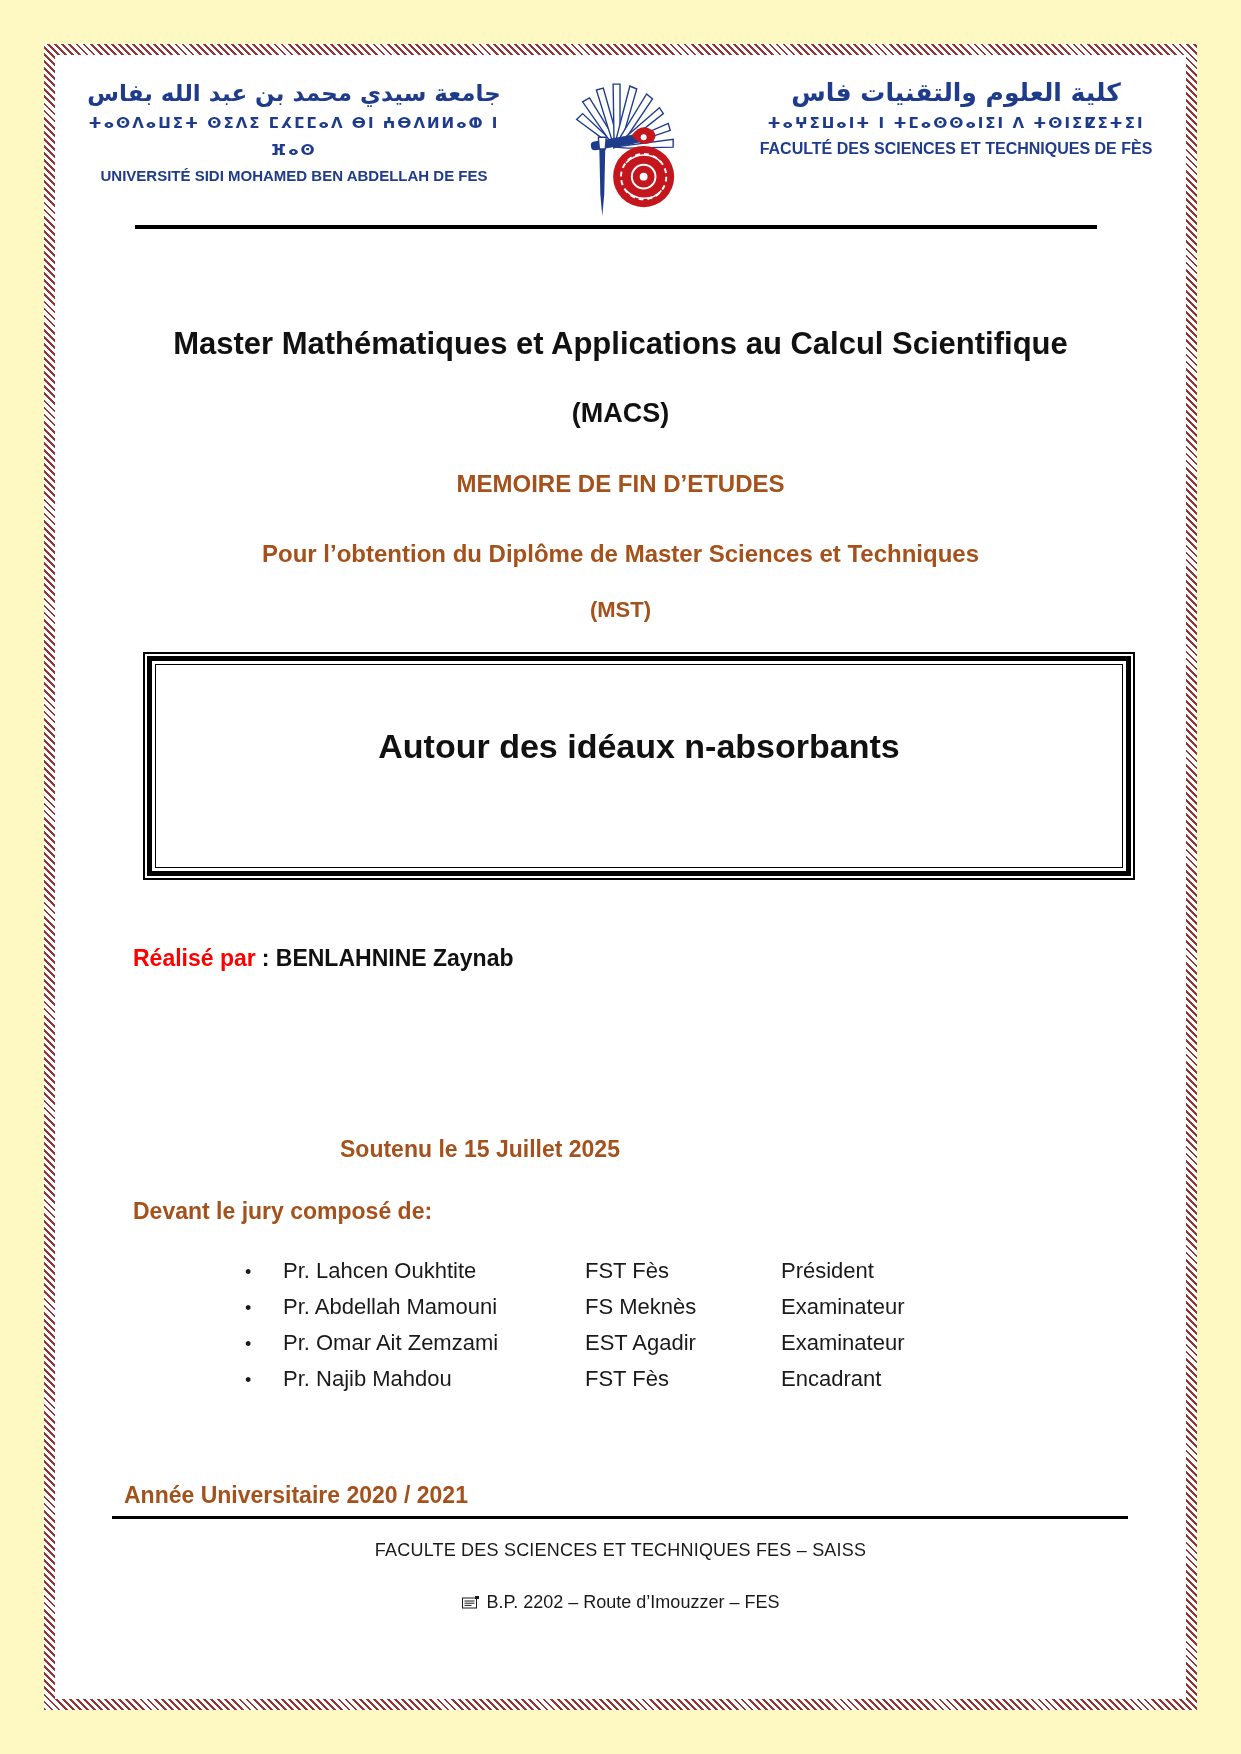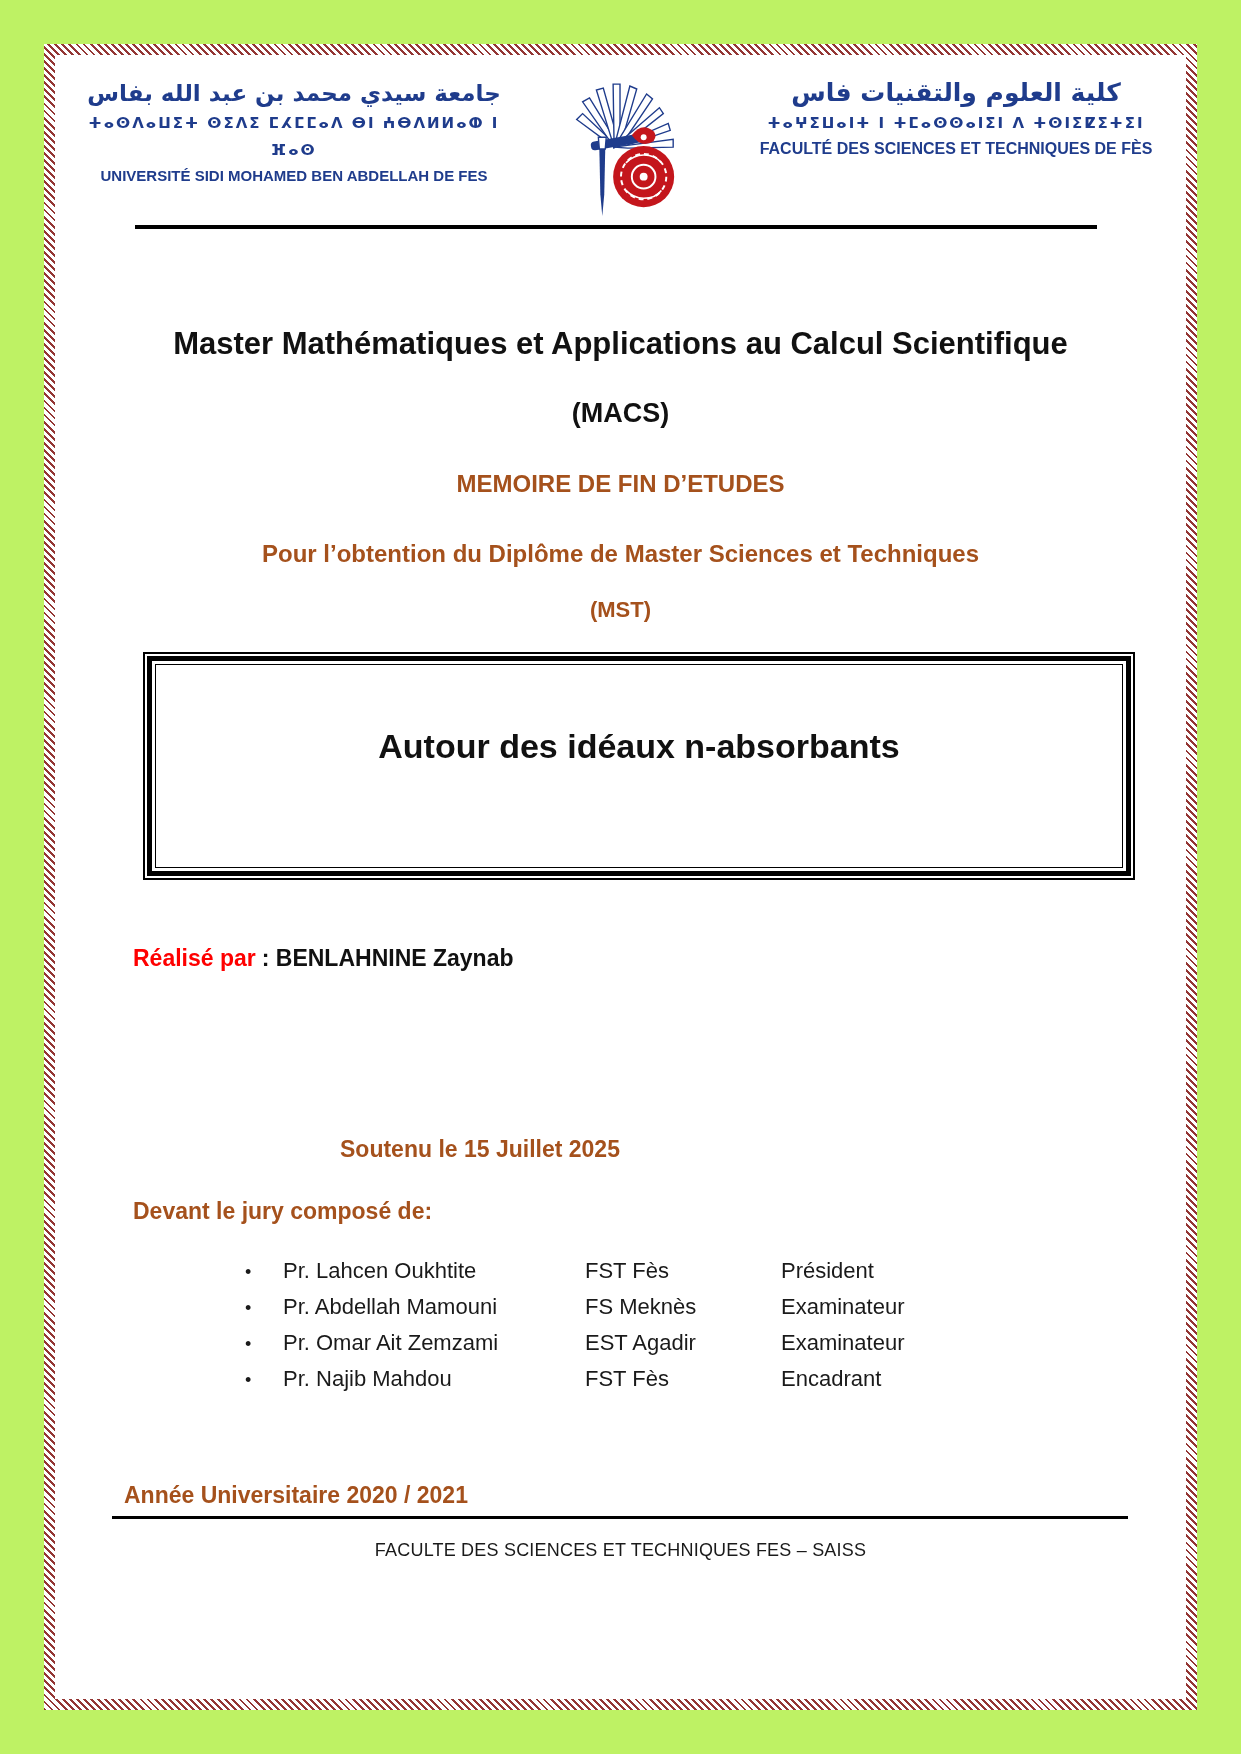--- a/index.html
+++ b/index.html
@@ -1,20 +1,20 @@
 <!DOCTYPE html>
 <html><head>
 <meta charset="utf-8">
 <style>
   * { margin:0; padding:0; box-sizing:border-box; }
   html,body { background:#ffffff; }
   .page {
     position:relative;
     width:1241px; height:1754px;
-    background:#bef264;
+    background:#fef9c3;
     font-family:"Liberation Sans","DejaVu Sans",sans-serif;
     overflow:hidden;
   }
   
   .frame-stripes {
     position:absolute; inset:44px;
     background:repeating-linear-gradient(45deg,#943634 0 2px,#ffffff 2px 5px);
   }
   .frame-hole { position:absolute; inset:55px; background:#ffffff; }
 
@@ -175,14 +175,25 @@
       <span>Pr. Najib Mahdou</span>
       <span>FST Fès</span>
       <span>Encadrant</span>
     </div>
   </div>
 
   <div class="annee-line">Année Universitaire 2020 / 2021</div>
   <div class="bottom-rule"></div>
   <div class="centered faculty-line">FACULTE DES SCIENCES ET TECHNIQUES FES – SAISS</div>
 
+  <div class="centered address-line">
+    <span class="env-icon">
+      <svg width="18" height="13" viewBox="0 0 18 13">
+        <rect x="0.5" y="2" width="14" height="10" fill="#ffffff" stroke="#1a1a1a" stroke-width="1"></rect>
+        <line x1="2.5" y1="5" x2="12.5" y2="5" stroke="#1a1a1a" stroke-width="1"></line>
+        <line x1="2.5" y1="7.2" x2="12.5" y2="7.2" stroke="#1a1a1a" stroke-width="1"></line>
+        <line x1="2.5" y1="9.4" x2="9.5" y2="9.4" stroke="#1a1a1a" stroke-width="1"></line>
+        <rect x="13" y="0" width="4" height="3" fill="#1a1a1a"></rect>
+      </svg>
+    </span><span>B.P. 2202 – Route d’Imouzzer – FES</span>
+  </div>
 
 </div>
 
 </body></html>

